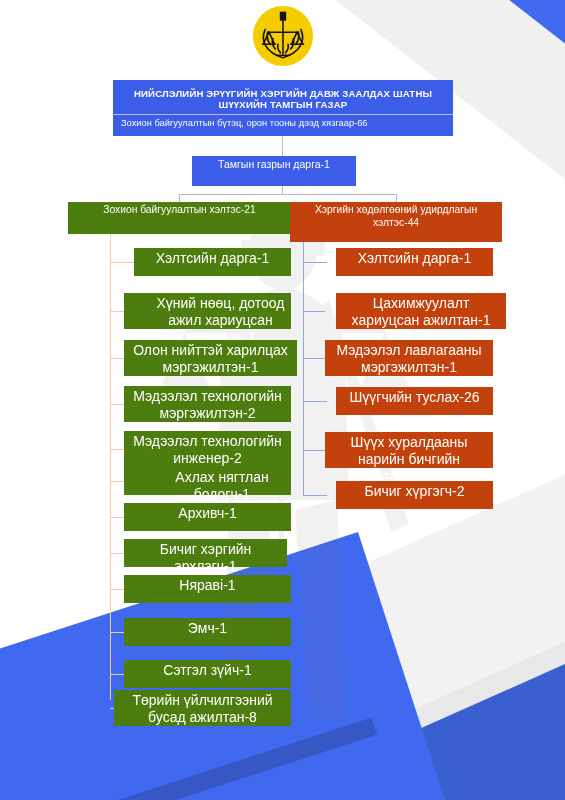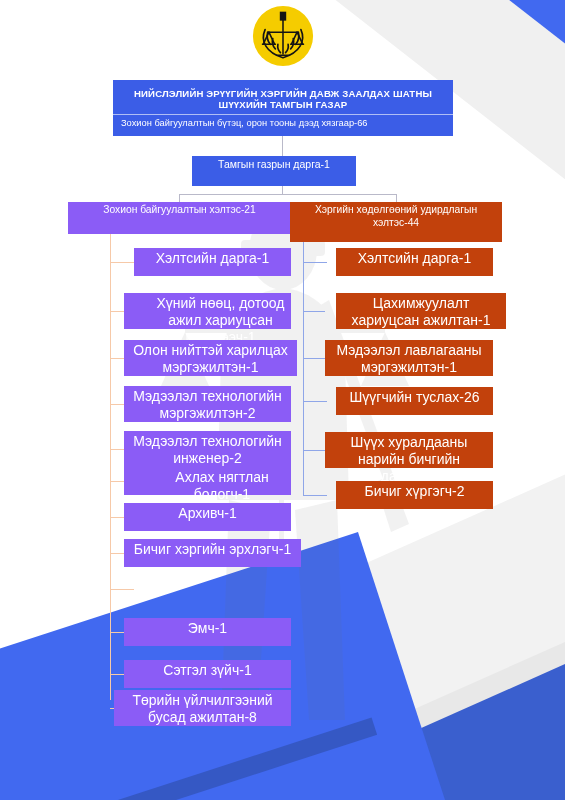--- a/index.html
+++ b/index.html
@@ -109,21 +109,21 @@
     display: flex;
     align-items: flex-start;
     justify-content: center;
     text-align: center;
     color: #ffffff;
     line-height: 1.22;
     padding: 2px 6px;
   }
   .blue { background: #c2410c; }
   .blue-strong { background: #3b5de7; }
-  .orange { background: #8b5cf6; }
+  .orange { background: #4d7c0f; }
 
   .root {
     left: 113px; top: 80px;
     width: 340px; height: 56px;
     background: #3b5de7;
     flex-direction: column;
     padding: 0;
   }
   .root-title {
     font-size: 9.6px;
@@ -266,23 +266,24 @@
     <div class="line line-orange" style="left:110px; top:449px; width:24px; height:1px;"></div>
     <div class="node orange leaf" style="left:124px; top:431px; width:167px; height:36px;">Мэдээлэл технологийн инженер-2</div>
 
     <div class="line line-orange" style="left:110px; top:481px; width:24px; height:1px;"></div>
     <div class="node orange leaf" style="left:124px; top:467px; width:167px; height:28px;padding-left:35px;">Ахлах нягтлан бодогч-1</div>
 
     <div class="line line-orange" style="left:110px; top:517px; width:24px; height:1px;"></div>
     <div class="node orange leaf" style="left:124px; top:503px; width:167px; height:28px;">Архивч-1</div>
 
     <div class="line line-orange" style="left:110px; top:553px; width:24px; height:1px;"></div>
-    <div class="node orange leaf" style="left:124px; top:539px; width:177px; height:28px;">Бичиг хэргийн эрхлэгч-1</div>
+    <div class="node orange leaf" style="left:124px; top:539px; width:163px; height:28px;">Бичиг хэргийн эрхлэгч-1</div>
 
     <div class="line line-orange" style="left:110px; top:589px; width:24px; height:1px;"></div>
+    <div class="node orange leaf" style="left:124px; top:575px; width:167px; height:28px;">Няравi-1</div>
 
     <div class="line line-orange" style="left:110px; top:632px; width:24px; height:1px;"></div>
     <div class="node orange leaf" style="left:124px; top:618px; width:167px; height:28px;">Эмч-1</div>
 
     <div class="line line-orange" style="left:110px; top:674px; width:24px; height:1px;"></div>
     <div class="node orange leaf" style="left:124px; top:660px; width:167px; height:28px;">Сэтгэл зүйч-1</div>
 
     <div class="line line-orange" style="left:110px; top:708px; width:24px; height:1px;"></div>
     <div class="node orange leaf" style="left:114px; top:690px; width:177px; height:36px;">Төрийн үйлчилгээний бусад ажилтан-8</div>
 

